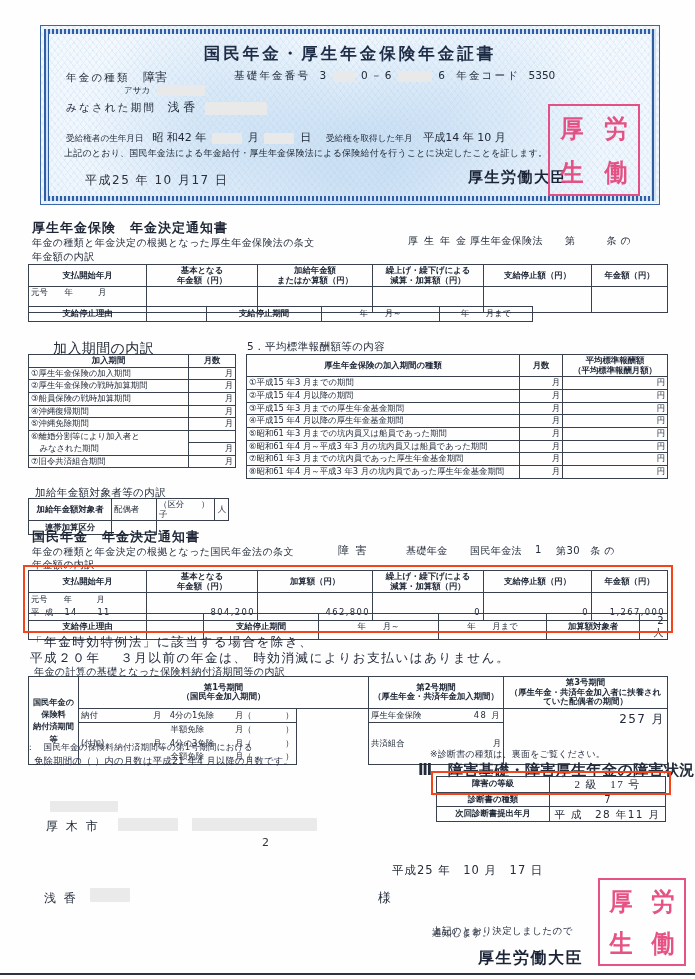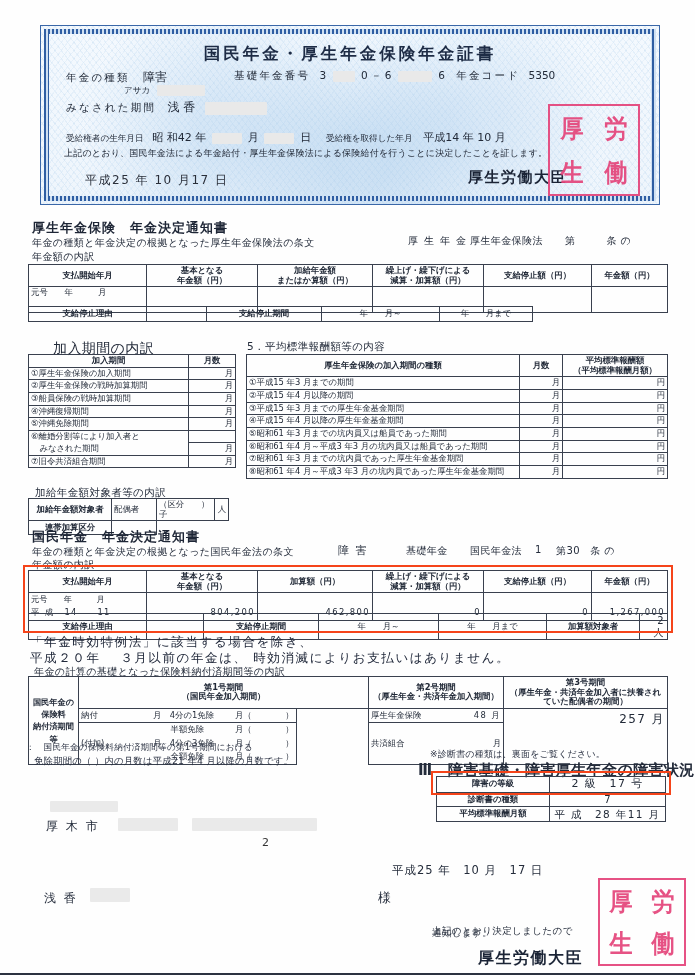--- a/index.html
+++ b/index.html
@@ -399,30 +399,30 @@
     </table>
 
   <div class="tiny" style="left:26px;top:742px;">：　国民年金の保険料納付済期間等の第1号期間における</div>
   <div class="tiny" style="left:34px;top:755px;font-size:9.4px;">免除期間の（ ）内の月数は平成21 年4 月以降の月数です。</div>
 
   <div class="tiny" style="left:430px;top:748px;font-size:9px;">※診断書の種類は、裏面をご覧ください。</div>
   <div class="sub" style="left:418px;top:761px;font-size:15px;font-weight:700;">Ⅲ　障害基礎・障害厚生年金の障害状況</div>
 
   <table class="grid" style="left:436px;top:776px;width:230px;">
     <tbody>
-        <tr style="height:14px;">
+        <tr style="height:14px;font-family:Liberation Serif, serif;">
       <th style="width:108px;">障害の等級</th>
       <td class="c num" style="font-size:11px;">2 級　17 号</td>
     </tr>
     <tr style="height:14px;">
       <th>診断書の種類</th>
       <td class="c" style="font-size:10px;">7</td>
     </tr>
     <tr style="height:15px;">
-      <th>平均標準報酬月額</th>
+      <th>次回診断書提出年月</th>
       <td class="c num" style="font-size:10.5px;">平 成　28 年11 月</td>
     </tr>
   </tbody>
     </table>
 
   <div class="hl" style="left:431px;top:771px;width:240px;height:24px;"></div>
 
   <div class="blur-blk" style="left:50px;top:801px;width:68px;height:11px;"></div>
   <div class="sub" style="left:46px;top:818px;font-size:12px;letter-spacing:2px;">厚 木 市</div>
   <div class="blur-blk" style="left:118px;top:818px;width:60px;height:13px;"></div>

